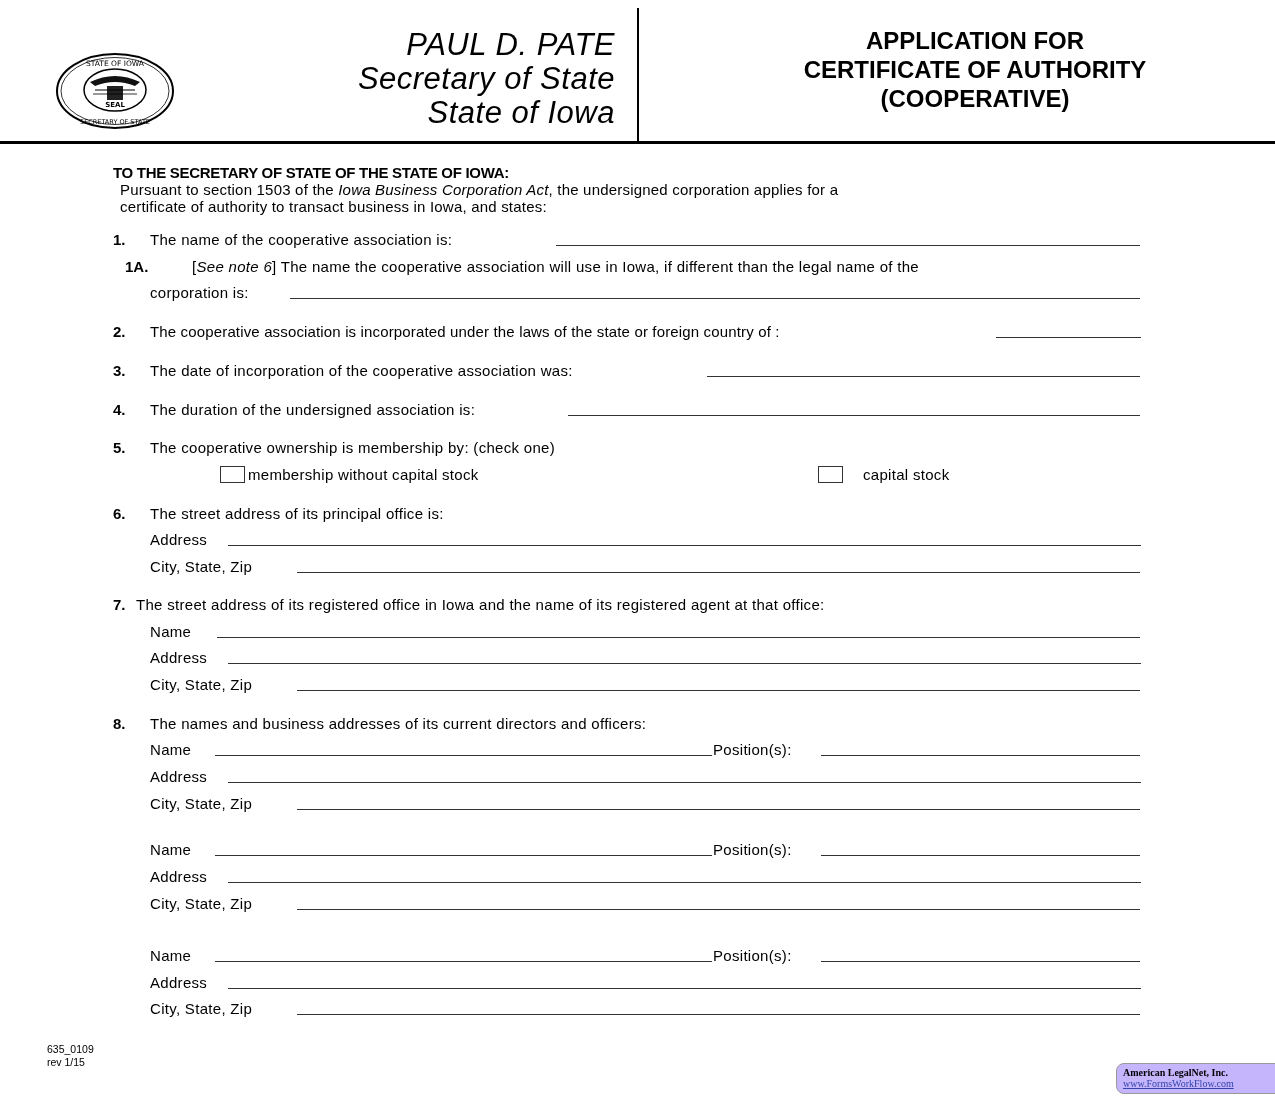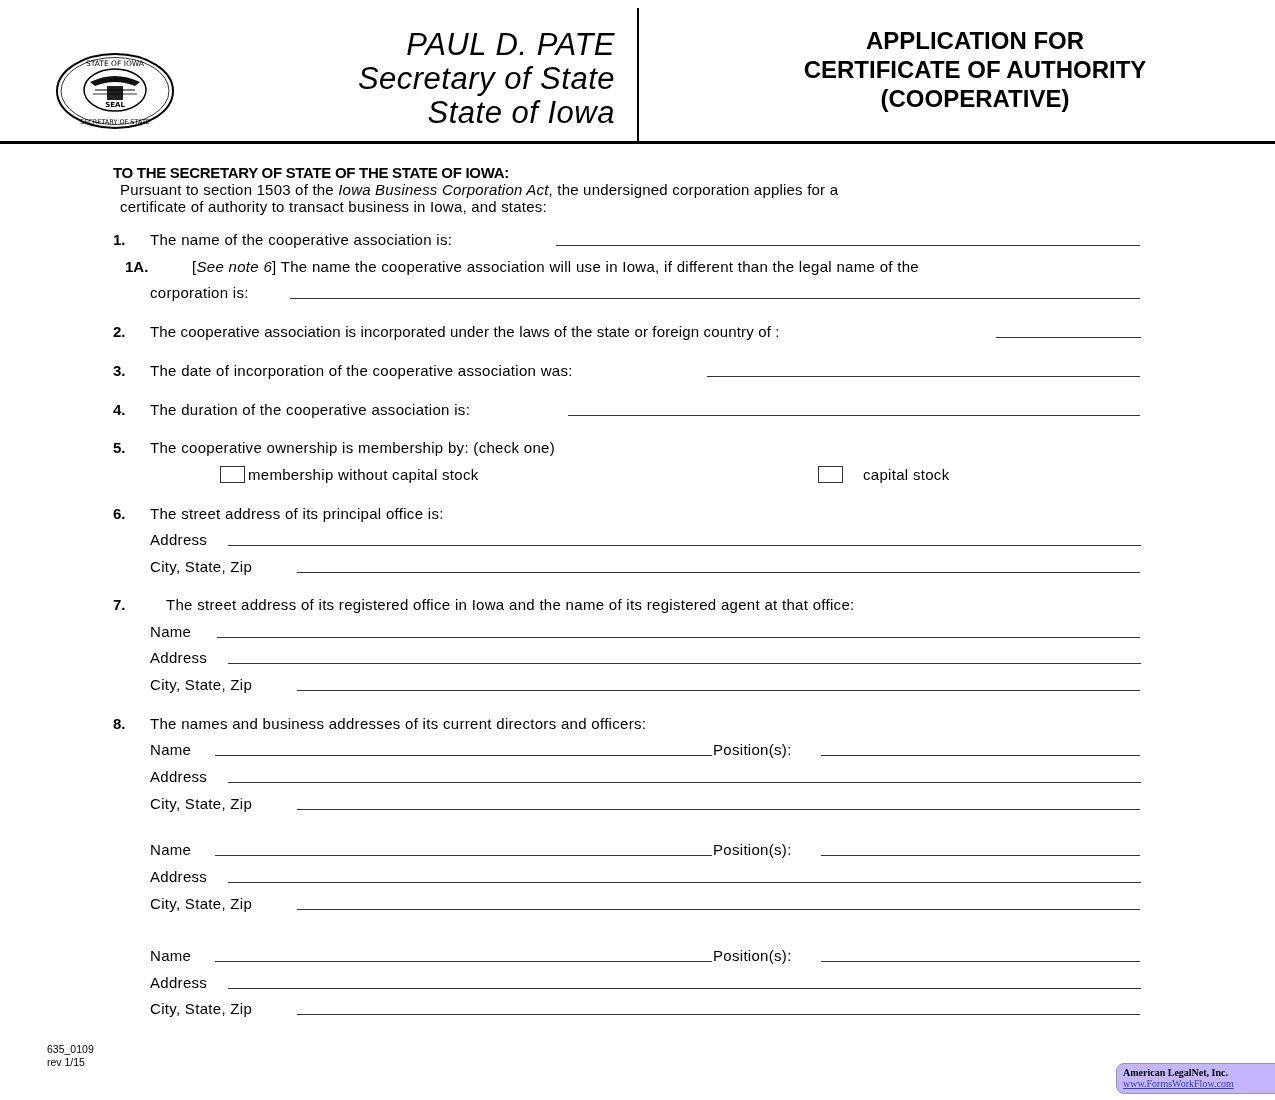--- a/index.html
+++ b/index.html
@@ -73,39 +73,39 @@
 
 <div class="abs num" style="left:113px;top:323px;">2.</div>
 <div class="abs txt" style="left:150px;top:323px;letter-spacing:0.15px;">The cooperative association is incorporated under the laws of the state or foreign country of :</div>
 <div class="abs line" style="left:996px;top:323px;width:145px;height:14px;"></div>
 
 <div class="abs num" style="left:113px;top:362px;">3.</div>
 <div class="abs txt" style="left:150px;top:362px;">The date of incorporation of the cooperative association was:</div>
 <div class="abs line" style="left:707px;top:362px;width:433px;height:14px;"></div>
 
 <div class="abs num" style="left:113px;top:401px;">4.</div>
-<div class="abs txt" style="left:150px;top:401px;">The duration of the cooperative association is:</div>
+<div class="abs txt" style="left:150px;top:401px;">The duration of the undersigned association is:</div>
 <div class="abs line" style="left:568px;top:401px;width:572px;height:14px;"></div>
 
 <div class="abs num" style="left:113px;top:439px;">5.</div>
 <div class="abs txt" style="left:150px;top:439px;">The cooperative ownership is membership by: (check one)</div>
 <div class="abs cb" style="left:220px;top:466px;"></div>
 <div class="abs txt" style="left:248px;top:466px;">membership without capital stock</div>
 <div class="abs cb" style="left:818px;top:466px;"></div>
 <div class="abs txt" style="left:863px;top:466px;">capital stock</div>
 
 <div class="abs num" style="left:113px;top:505px;">6.</div>
 <div class="abs txt" style="left:150px;top:505px;">The street address of its principal office is:</div>
 <div class="abs txt" style="left:150px;top:531px;">Address</div>
 <div class="abs line" style="left:228px;top:531px;width:913px;height:14px;"></div>
 <div class="abs txt" style="left:150px;top:558px;">City, State, Zip</div>
 <div class="abs line" style="left:297px;top:558px;width:843px;height:14px;"></div>
 
 <div class="abs num" style="left:113px;top:596px;">7.</div>
-<div class="abs txt" style="left:166px;top:596px;">The street address of its registered office in Iowa and the name of its registered agent at that office:</div>
+<div class="abs txt" style="left:136px;top:596px;">The street address of its registered office in Iowa and the name of its registered agent at that office:</div>
 <div class="abs txt" style="left:150px;top:623px;">Name</div>
 <div class="abs line" style="left:217px;top:623px;width:923px;height:14px;"></div>
 <div class="abs txt" style="left:150px;top:649px;">Address</div>
 <div class="abs line" style="left:228px;top:649px;width:913px;height:14px;"></div>
 <div class="abs txt" style="left:150px;top:676px;">City, State, Zip</div>
 <div class="abs line" style="left:297px;top:676px;width:843px;height:14px;"></div>
 
 <div class="abs num" style="left:113px;top:715px;">8.</div>
 <div class="abs txt" style="left:150px;top:715px;">The names and business addresses of its current directors and officers:</div>
 

